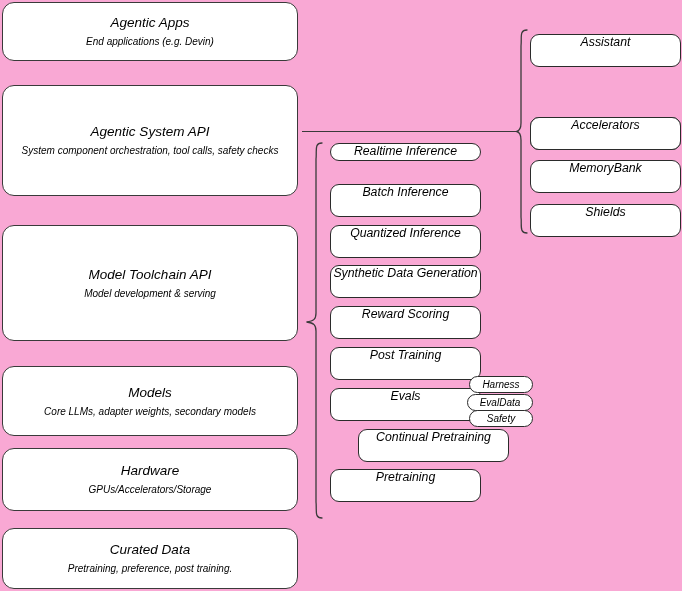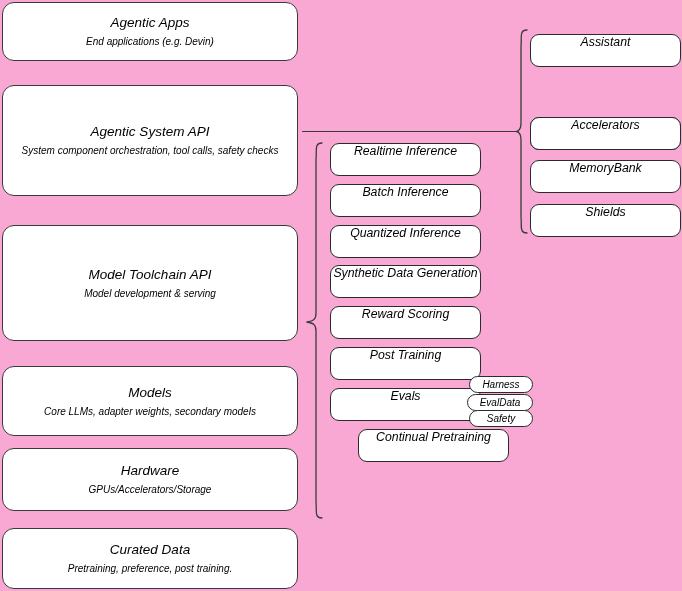--- a/index.html
+++ b/index.html
@@ -128,21 +128,21 @@
   <div class="layer-box" style="left:2px; top:448px; width:296px; height:63px;">
     <div class="layer-title">Hardware</div>
     <div class="layer-sub">GPUs/Accelerators/Storage</div>
   </div>
 
   <div class="layer-box" style="left:2px; top:528px; width:296px; height:61px;">
     <div class="layer-title">Curated Data</div>
     <div class="layer-sub">Pretraining, preference, post training.</div>
   </div>
 
-  <div class="pill-box" style="left:330px; top:143px; width:151px; height:33px;">
+  <div class="pill-box" style="left:330px; top:143px; width:151px; height:18px;">
     <span>Realtime Inference</span>
   </div>
   <div class="pill-box" style="left:330px; top:184px; width:151px; height:33px;">
     <span>Batch Inference</span>
   </div>
   <div class="pill-box" style="left:330px; top:225px; width:151px; height:33px;">
     <span>Quantized Inference</span>
   </div>
   <div class="pill-box" style="left:330px; top:265px; width:151px; height:33px;">
     <span>Synthetic Data Generation</span>
@@ -151,20 +151,23 @@
     <span>Reward Scoring</span>
   </div>
   <div class="pill-box" style="left:330px; top:347px; width:151px; height:33px;">
     <span>Post Training</span>
   </div>
   <div class="pill-box" style="left:330px; top:388px; width:151px; height:33px;">
     <span>Evals</span>
   </div>
   <div class="pill-box" style="left:330px; top:429px; width:151px; height:33px;margin-left:28px;">
     <span>Continual Pretraining</span>
+  </div>
+  <div class="pill-box" style="left:330px; top:469px; width:151px; height:33px;">
+    <span>Pretraining</span>
   </div>
 
   <div class="mini-pill" style="left:469px; top:376px; width:64px; height:17px;">
     <span>Harness</span>
   </div>
   <div class="mini-pill" style="left:467px; top:394px; width:66px; height:17px;">
     <span>EvalData</span>
   </div>
   <div class="mini-pill" style="left:469px; top:410px; width:64px; height:17px;">
     <span>Safety</span>

